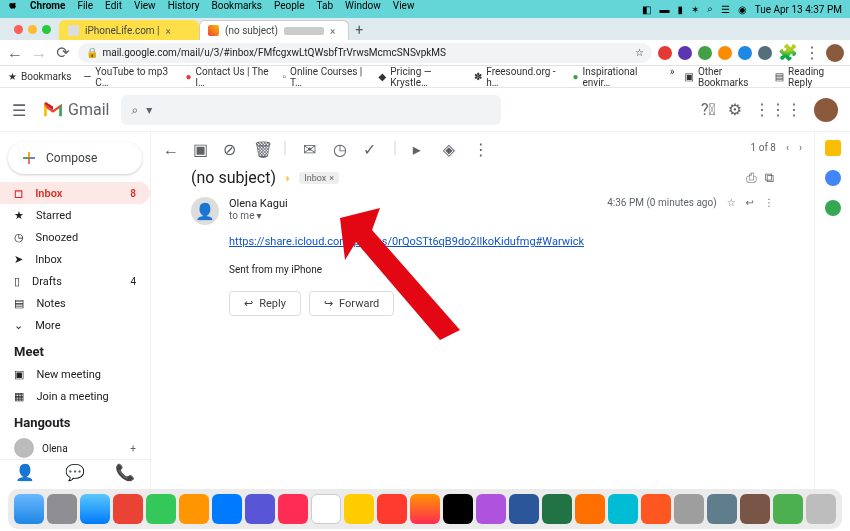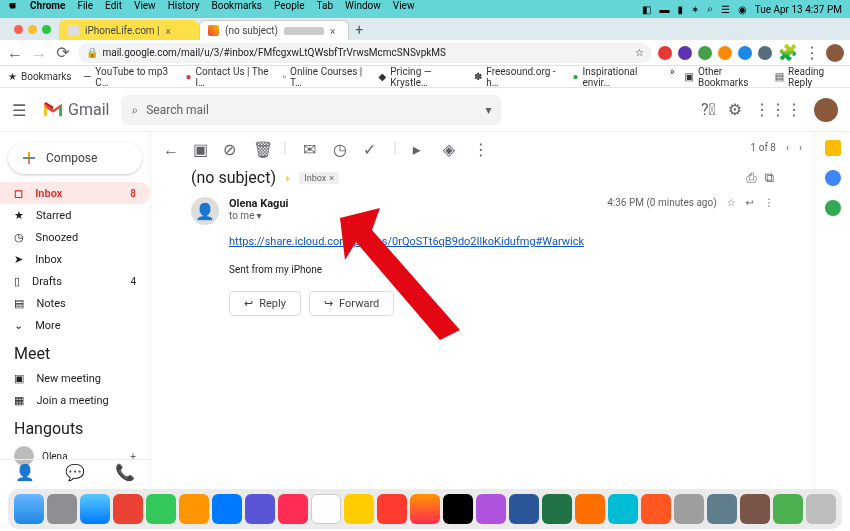--- a/index.html
+++ b/index.html
@@ -34,34 +34,34 @@
 .searchbox{flex:0 0 380px;height:30px;background:#f1f3f4;border-radius:6px;display:flex;align-items:center;padding:0 10px;gap:8px;color:#5f6368;font-size:12px}
 .ghead .r{margin-left:auto;display:flex;gap:12px;align-items:center}
 .avatar{width:24px;height:24px;border-radius:50%;background:#8b5a3c}
 
 .gbody{display:flex;height:380px}
 .sidebar{width:150px;padding:6px 0}
 .compose{margin:4px 8px 8px;height:32px;border-radius:16px;background:#fff;box-shadow:0 1px 3px rgba(0,0,0,.2);display:flex;align-items:center;gap:8px;padding:0 12px;font-size:12px;color:#3c4043;cursor:pointer}
 .sbitem{height:22px;display:flex;align-items:center;padding:0 14px;font-size:11px;color:#202124;gap:12px;border-radius:0 11px 11px 0;cursor:pointer}
 .sbitem.sel{background:#fce8e6;color:#d93025;font-weight:600}
 .sbitem .ct{margin-left:auto;font-size:10px}
-.sbhead{font-size:16px;font-weight:400;padding:8px 14px 4px;color:#202124}
+.sbhead{font-size:13px;font-weight:700;padding:8px 14px 4px;color:#202124}
 .hang{display:flex;align-items:center;gap:8px;padding:4px 14px;font-size:10px;color:#202124}
 .hang .dot{width:20px;height:20px;border-radius:50%;background:#bbb}
 .hangplus{margin-left:auto;color:#5f6368;cursor:pointer}
 .main{flex:1;position:relative;border-left:1px solid #f1f1f1}
 .toolbar{height:30px;display:flex;align-items:center;padding:0 12px;gap:16px;color:#5f6368}
 .toolbar .r{margin-left:auto;font-size:10px;display:flex;gap:10px;align-items:center}
 .tbic{width:14px;height:14px;cursor:pointer}
 .subject{padding:6px 40px 10px;font-size:16px;color:#202124;display:flex;align-items:center;gap:8px}
 .inboxchip{background:#eee;font-size:9px;padding:1px 5px;border-radius:3px;color:#666;display:flex;gap:3px;align-items:center}
 .msg{padding:0 40px}
 .msghead{display:flex;align-items:flex-start;gap:10px}
 .mava{width:28px;height:28px;border-radius:50%;background:#ddd;display:flex;align-items:center;justify-content:center;color:#888;flex-shrink:0}
-.from{font-size:11px;font-weight:700;color:#202124}
+.from{font-size:11px;font-weight:400;color:#202124}
 .to{font-size:10px;color:#5f6368;display:flex;gap:2px;align-items:center}
 .msghead .r{margin-left:auto;font-size:10px;color:#5f6368;display:flex;gap:10px;align-items:center}
 .body{padding:10px 0 10px 38px;font-size:11px;color:#222}
 .body a{color:#1155cc;text-decoration:underline}
 .sent{font-size:10px;color:#222;padding:6px 0 16px 38px}
 .replyrow{padding-left:38px;display:flex;gap:8px}
 .rbtn{border:1px solid #dadce0;border-radius:4px;padding:5px 14px;font-size:11px;color:#3c4043;display:flex;gap:6px;align-items:center;cursor:pointer}
 .sidepanel{width:36px;border-left:1px solid #f1f1f1;display:flex;flex-direction:column;align-items:center;gap:14px;padding-top:8px}
 .spic{width:16px;height:16px;border-radius:3px;cursor:pointer}
 
@@ -191,21 +191,20 @@
         <path fill="#ea4335" d="M2 2l10 7 10-7v3l-10 7L2 5z"></path>
         <path fill="#fbbc04" d="M2 2v14h3V7z"></path>
         <path fill="#34a853" d="M22 2v14h-3V7z"></path>
         <path fill="#c5221f" d="M2 2l10 7V5L4 0z"></path>
         <path fill="#4285f4" d="M5 16V7l7 5 7-5v9z" opacity="0"></path>
       </svg>
     <span>Gmail</span>
   </div>
   <div class="searchbox">
     <span>⌕</span>
-    <span style="flex:1">Search mail</span>
     <span>▾</span>
   </div>
   <div class="r">
     <span style="color:#5f6368">?⃝</span>
     <span style="color:#5f6368">⚙</span>
     <span style="color:#5f6368">⋮⋮⋮</span>
     <div class="avatar"></div>
   </div>
 </div>
 

